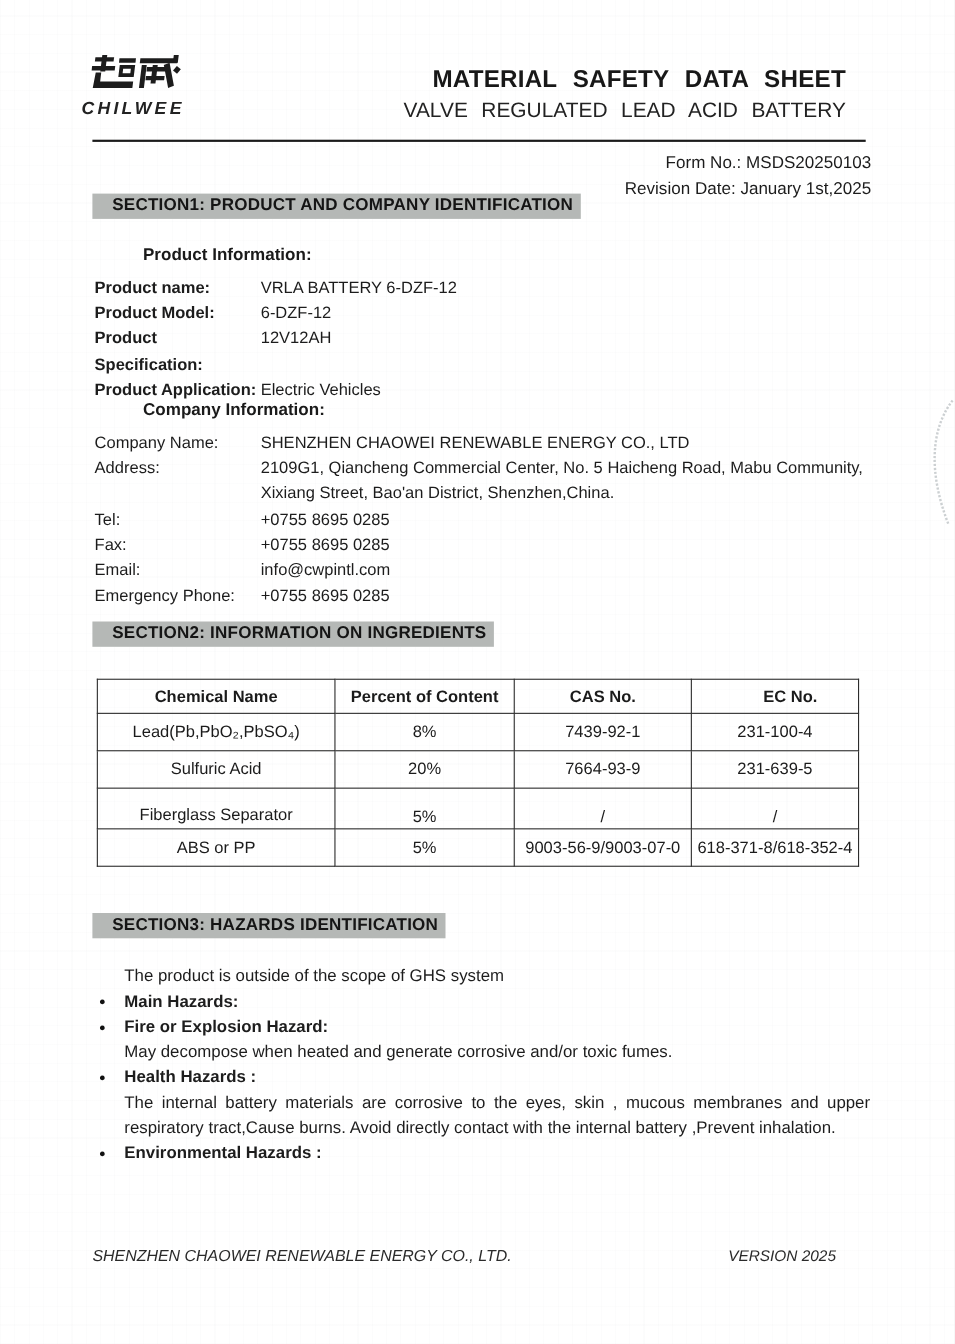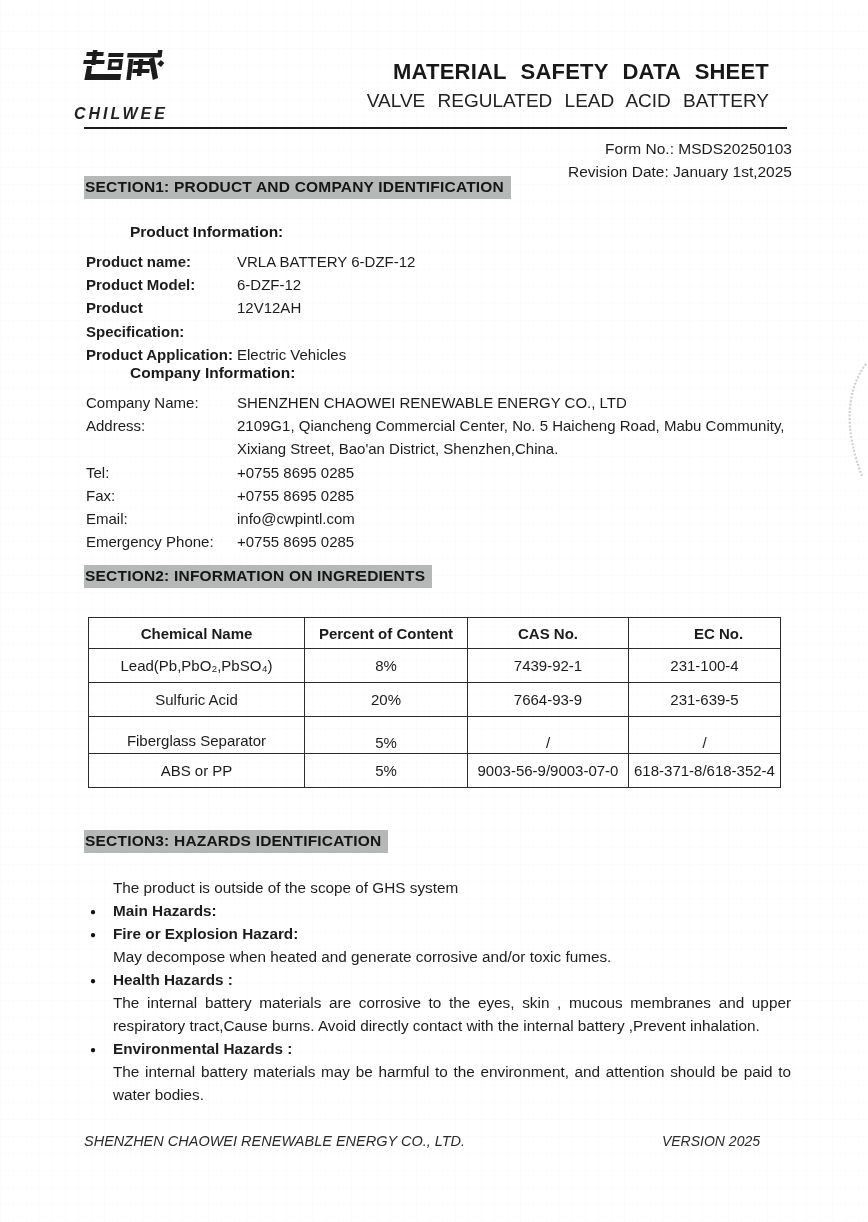--- a/index.html
+++ b/index.html
@@ -16,21 +16,21 @@
     font-family: "Liberation Sans", "DejaVu Sans", sans-serif;
     color: #1f1f1f;
     overflow: hidden;
   }
 
   
   .logo { position: absolute; left: 74px; top: 50px; width: 180px; }
   .logo-cn svg { display: block; }
   .logo-en {
     font-size: 16px; font-weight: bold; font-style: italic;
-    letter-spacing: 3px; color: #222; margin-top: 15px;
+    letter-spacing: 3px; color: #222; margin-top: 1px;
   }
   .title-block { position: absolute; right: 99px; top: 58px; text-align: right; }
   .doc-title {
     font-size: 22px; font-weight: bold; color: #181818;
     word-spacing: 8px; letter-spacing: 0.2px; line-height: 28px;
   }
   .doc-subtitle {
     font-size: 19px; font-weight: 400; color: #222;
     word-spacing: 7px; line-height: 28px; margin-top: 1px;
   }
@@ -44,21 +44,21 @@
   }
 
   
   .sec-heading {
     position: absolute; left: 84px;
     display: inline-block;
     background: #b5b8b6;
     color: #151515;
     font-size: 15.5px; font-weight: bold;
     letter-spacing: 0.2px;
-    padding: 2px 7px 3px 1px;
+    padding: 2px 7px 3px 18px;
   }
   .sec1 { top: 176px; }
   .sec2 { top: 565px; }
   .sec3 { top: 830px; }
 
   
   .block-heading { font-size: 15.5px; font-weight: bold; color: #1a1a1a; margin-left: 44px; }
   .info-block { position: absolute; left: 86px; right: 78px; }
   .product-block { top: 223px; }
   .company-block { top: 364px; }
@@ -273,21 +273,20 @@
     <div class="hz-item">
       <span class="hz-bullet">●</span>
       <span class="hz-label">Health Hazards :</span>
     </div>
     <div class="hz-body">The internal battery materials are corrosive to the eyes, skin , mucous membranes and upper respiratory tract,Cause burns. Avoid directly contact with the internal battery ,Prevent inhalation.</div>
 
     <div class="hz-item">
       <span class="hz-bullet">●</span>
       <span class="hz-label">Environmental Hazards :</span>
     </div>
-    <div class="hz-body">The internal battery materials may be harmful to the environment, and attention should be paid to water bodies.</div>
   </div>
 
   <div class="footer">
     <span class="f-left">SHENZHEN CHAOWEI RENEWABLE ENERGY CO., LTD.</span>
     <span class="f-right">VERSION 2025</span>
   </div>
 
   <svg class="scan-arc" width="30" height="120" viewBox="0 0 30 120">
     <path d="M28 4 C 8 30, 6 70, 24 116" fill="none" stroke="#9aa2a6" stroke-width="2.2" stroke-dasharray="2 1.6"></path>
   </svg>

